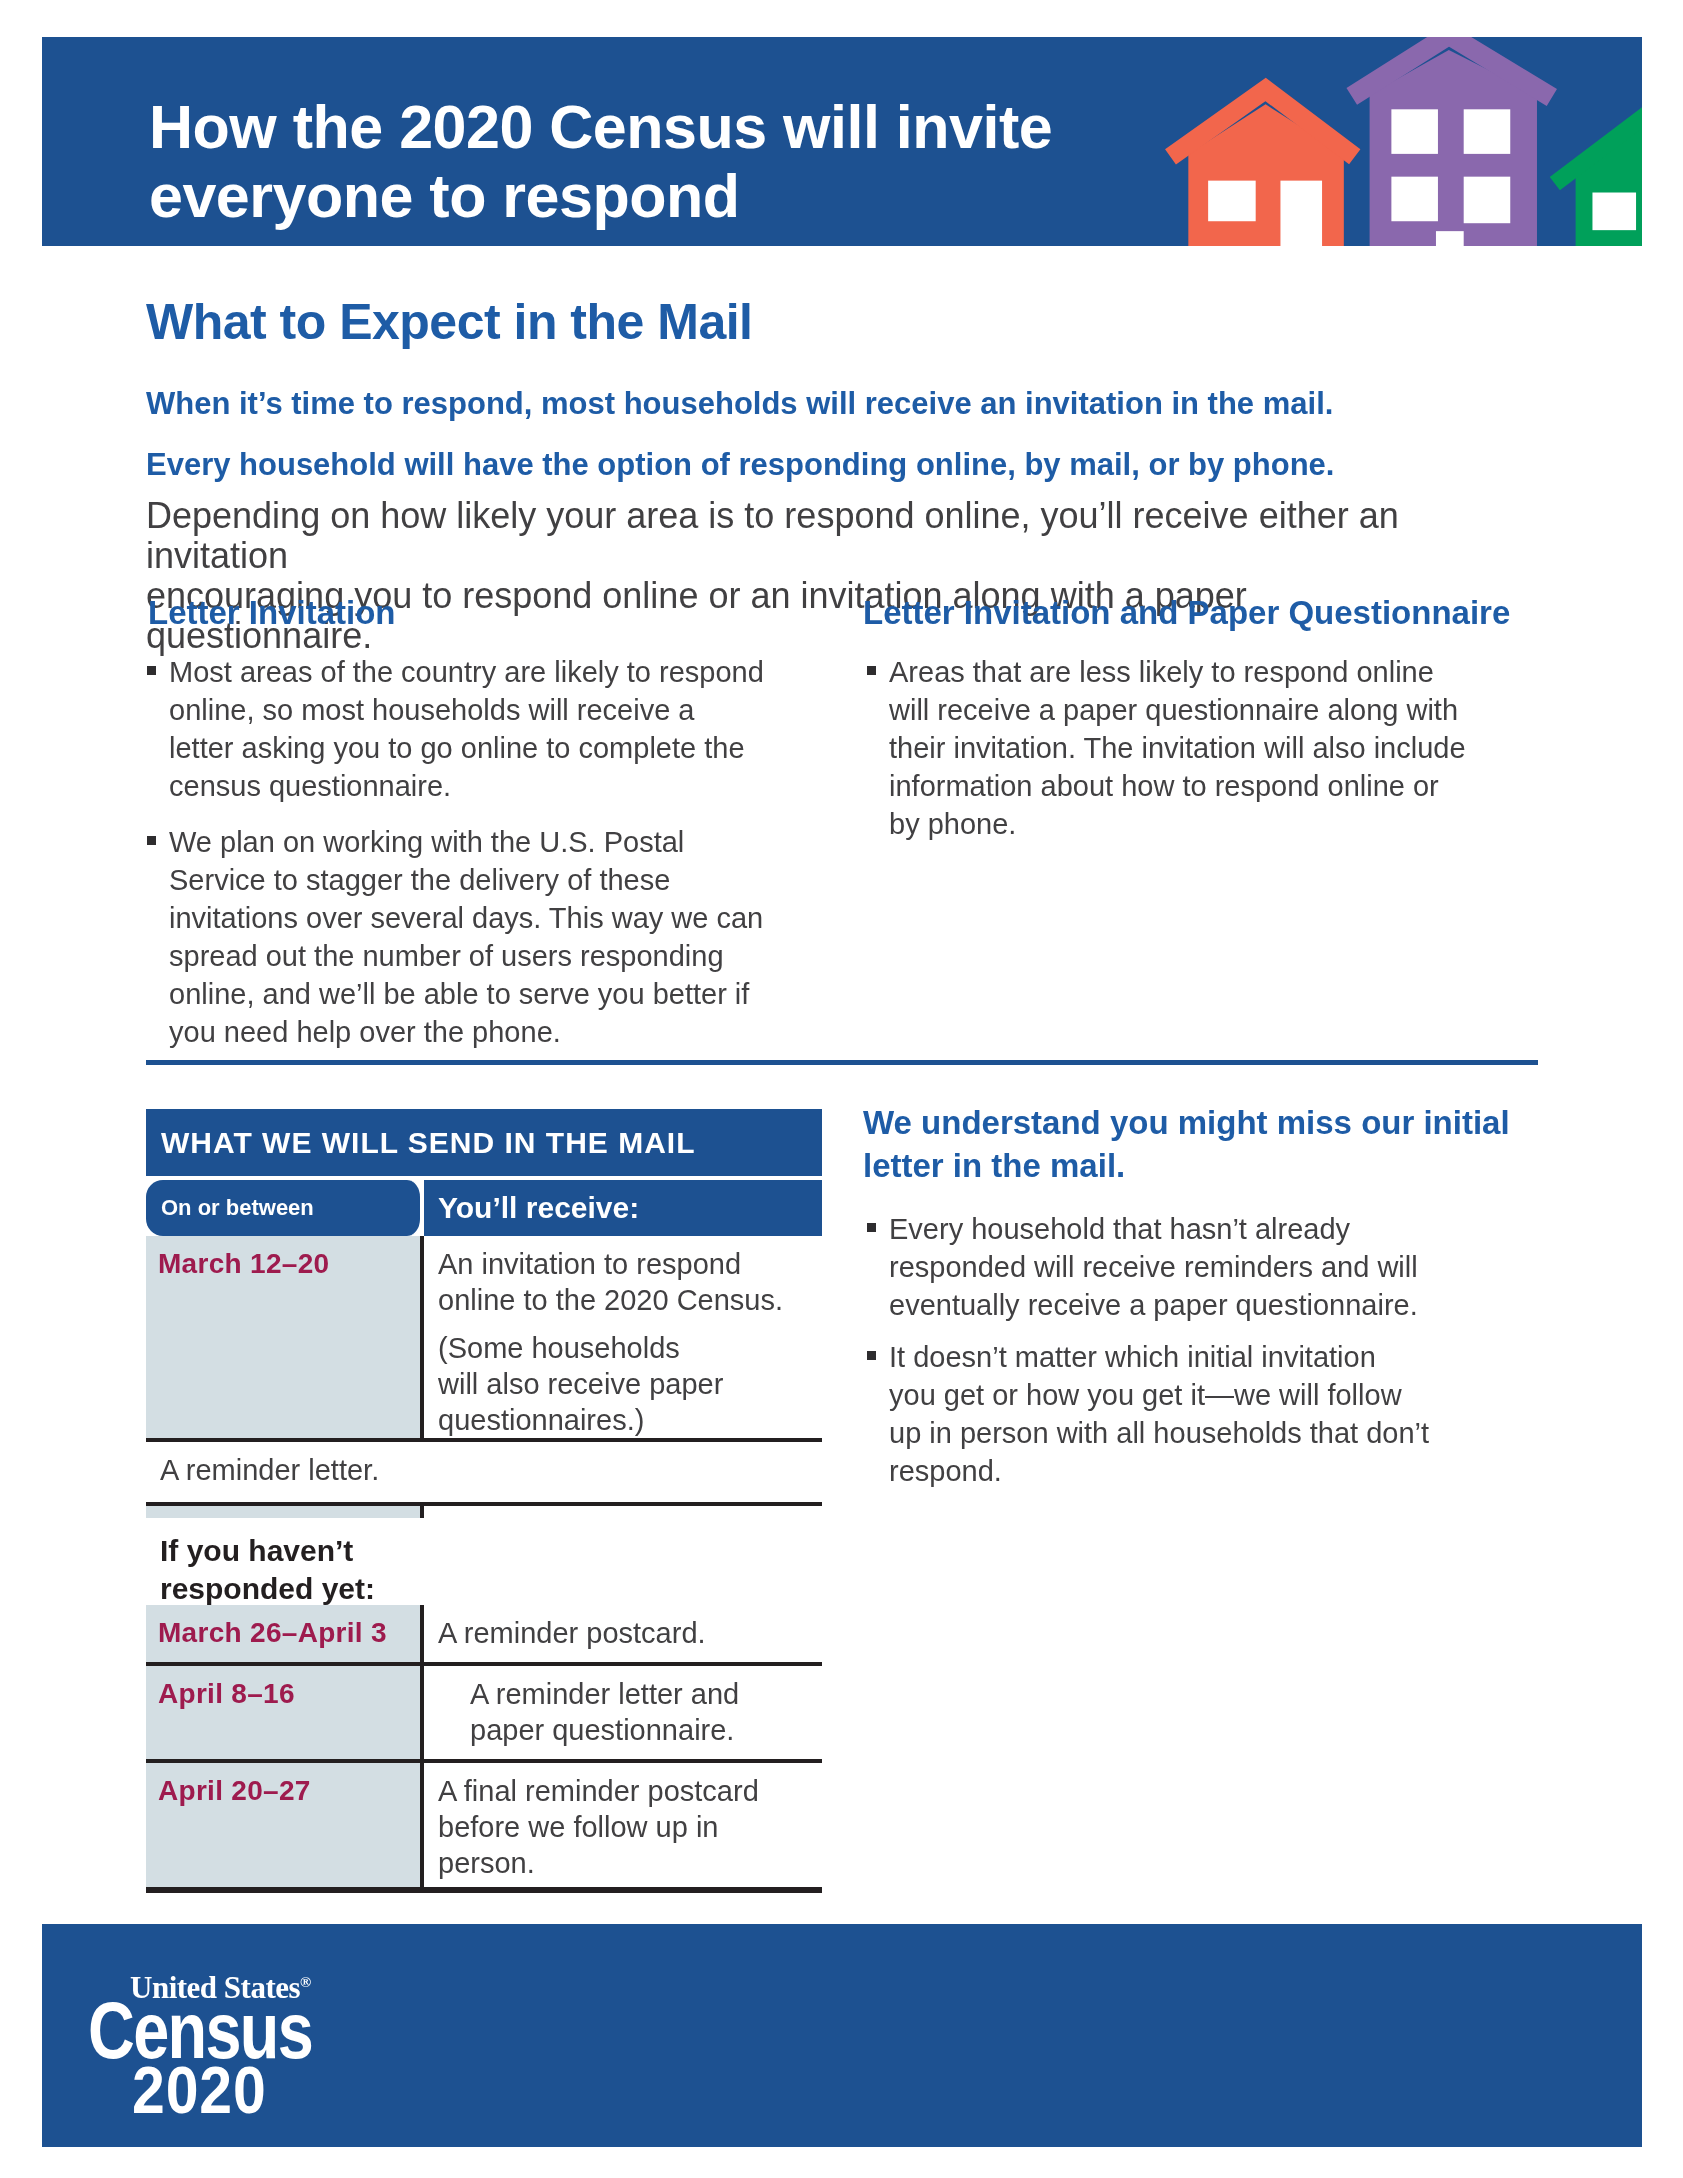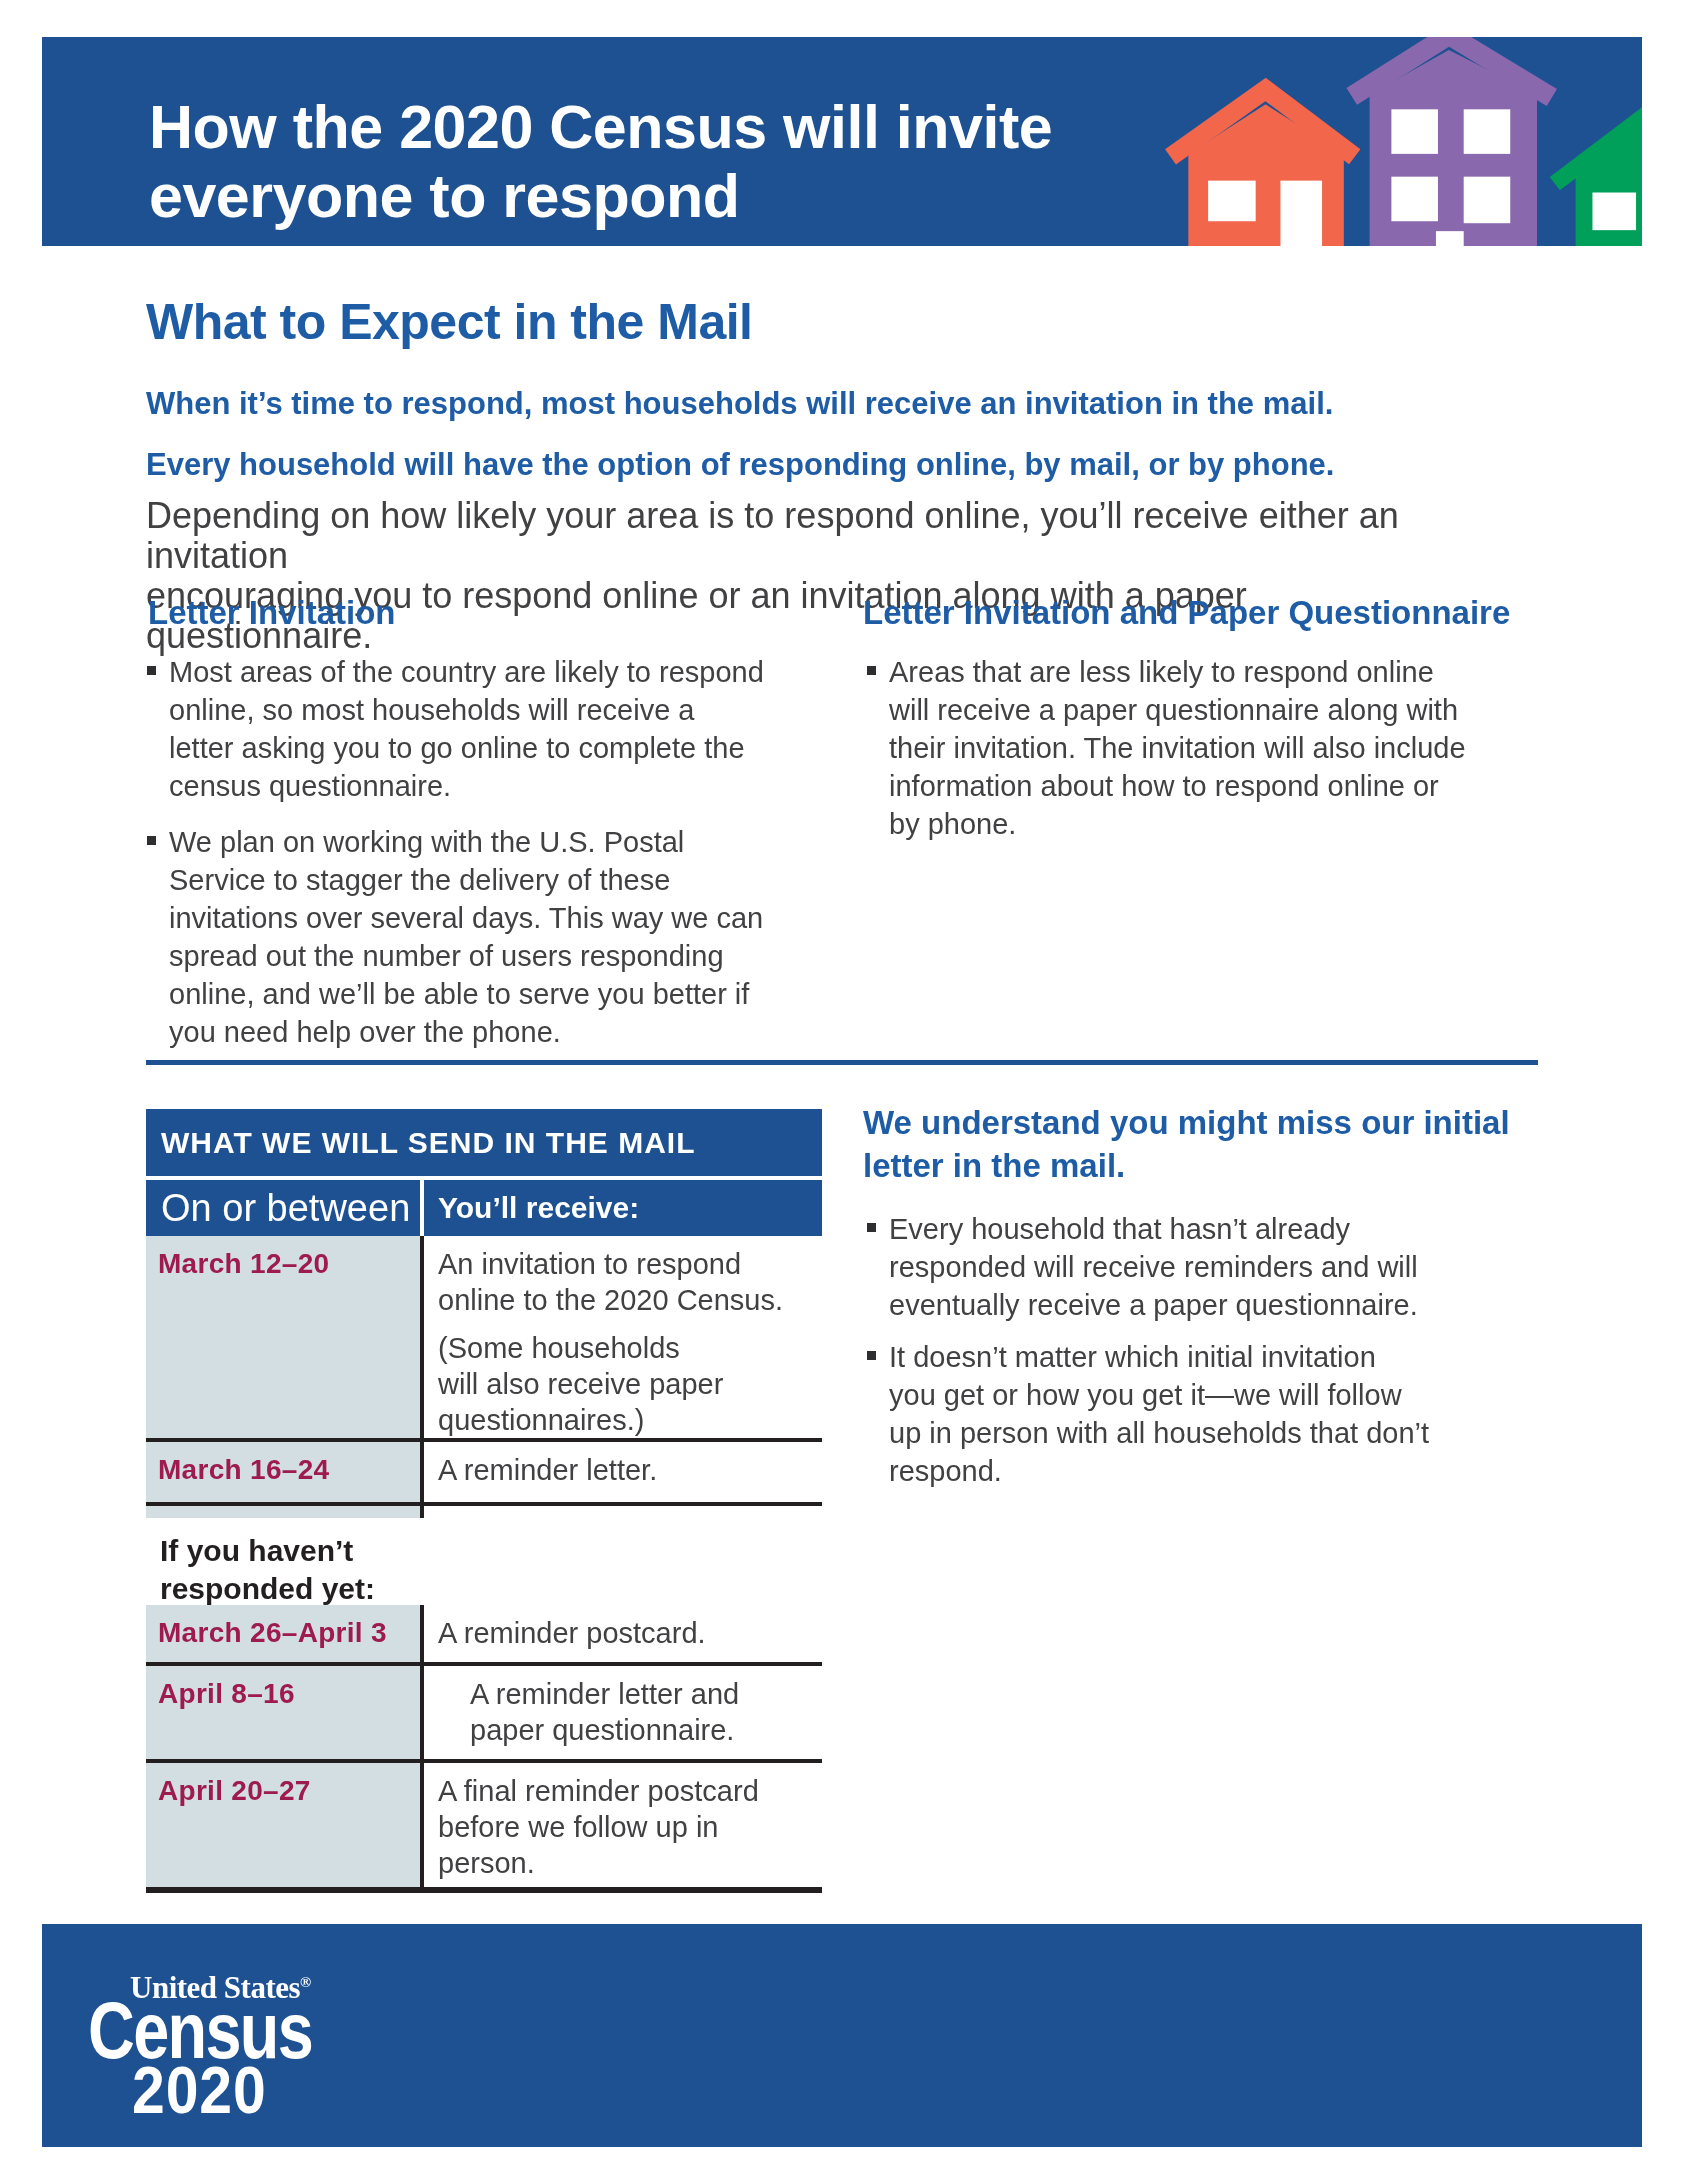--- a/index.html
+++ b/index.html
@@ -56,21 +56,21 @@
   
   .mail-table { position:absolute; left:146px; top:1109px; width:676px; }
   .mt-title {
     height:67px; line-height:67px; background:#1d5191; color:#ffffff;
     font-size:30px; font-weight:bold; letter-spacing:1px; padding-left:15px;
     width:661px; margin-bottom:4px;
   }
   .mt-head { display:flex; height:56px; background:#ffffff; }
   .mt-head-left {
     width:259px; padding-left:15px; background:#1d5191; color:#ffffff;
-    font-size:38px; font-weight:normal; line-height:56px; border-right:4px solid #ffffff;
+    font-size:22px; font-weight:bold; line-height:56px; border-right:4px solid #ffffff;border-radius:17px;
   }
   .mt-head-right {
     flex:1; padding-left:14px; background:#1d5191; color:#ffffff;
     font-size:30px; font-weight:bold; line-height:56px;
   }
   .mt-rows { border-bottom:6px solid #231f20; }
   .mt-row { display:flex; }
   .mt-row + .mt-row { border-top:4px solid #231f20; }
   .mt-date {
     width:262px; padding:12px 0 0 12px; background:#d3dee3;
@@ -188,21 +188,20 @@
         <div class="mt-date">March 12–20</div>
         <div class="mt-cell">
           <div class="pre">An invitation to respond
 online to the 2020 Census.</div>
           <div class="pre para2">(Some households
 will also receive paper
 questionnaires.)</div>
         </div>
       </div>
       <div class="mt-row h-r2">
-        <div class="mt-date">March 16–24</div>
         <div class="mt-cell pre">A reminder letter.</div>
       </div>
       <div class="mt-row h-r3">
         <div class="mt-date"></div>
         <div class="mt-cell bold-cell pre">If you haven’t
 responded yet:</div>
       </div>
       <div class="mt-row h-r4">
         <div class="mt-date">March 26–April 3</div>
         <div class="mt-cell pre">A reminder postcard.</div>

